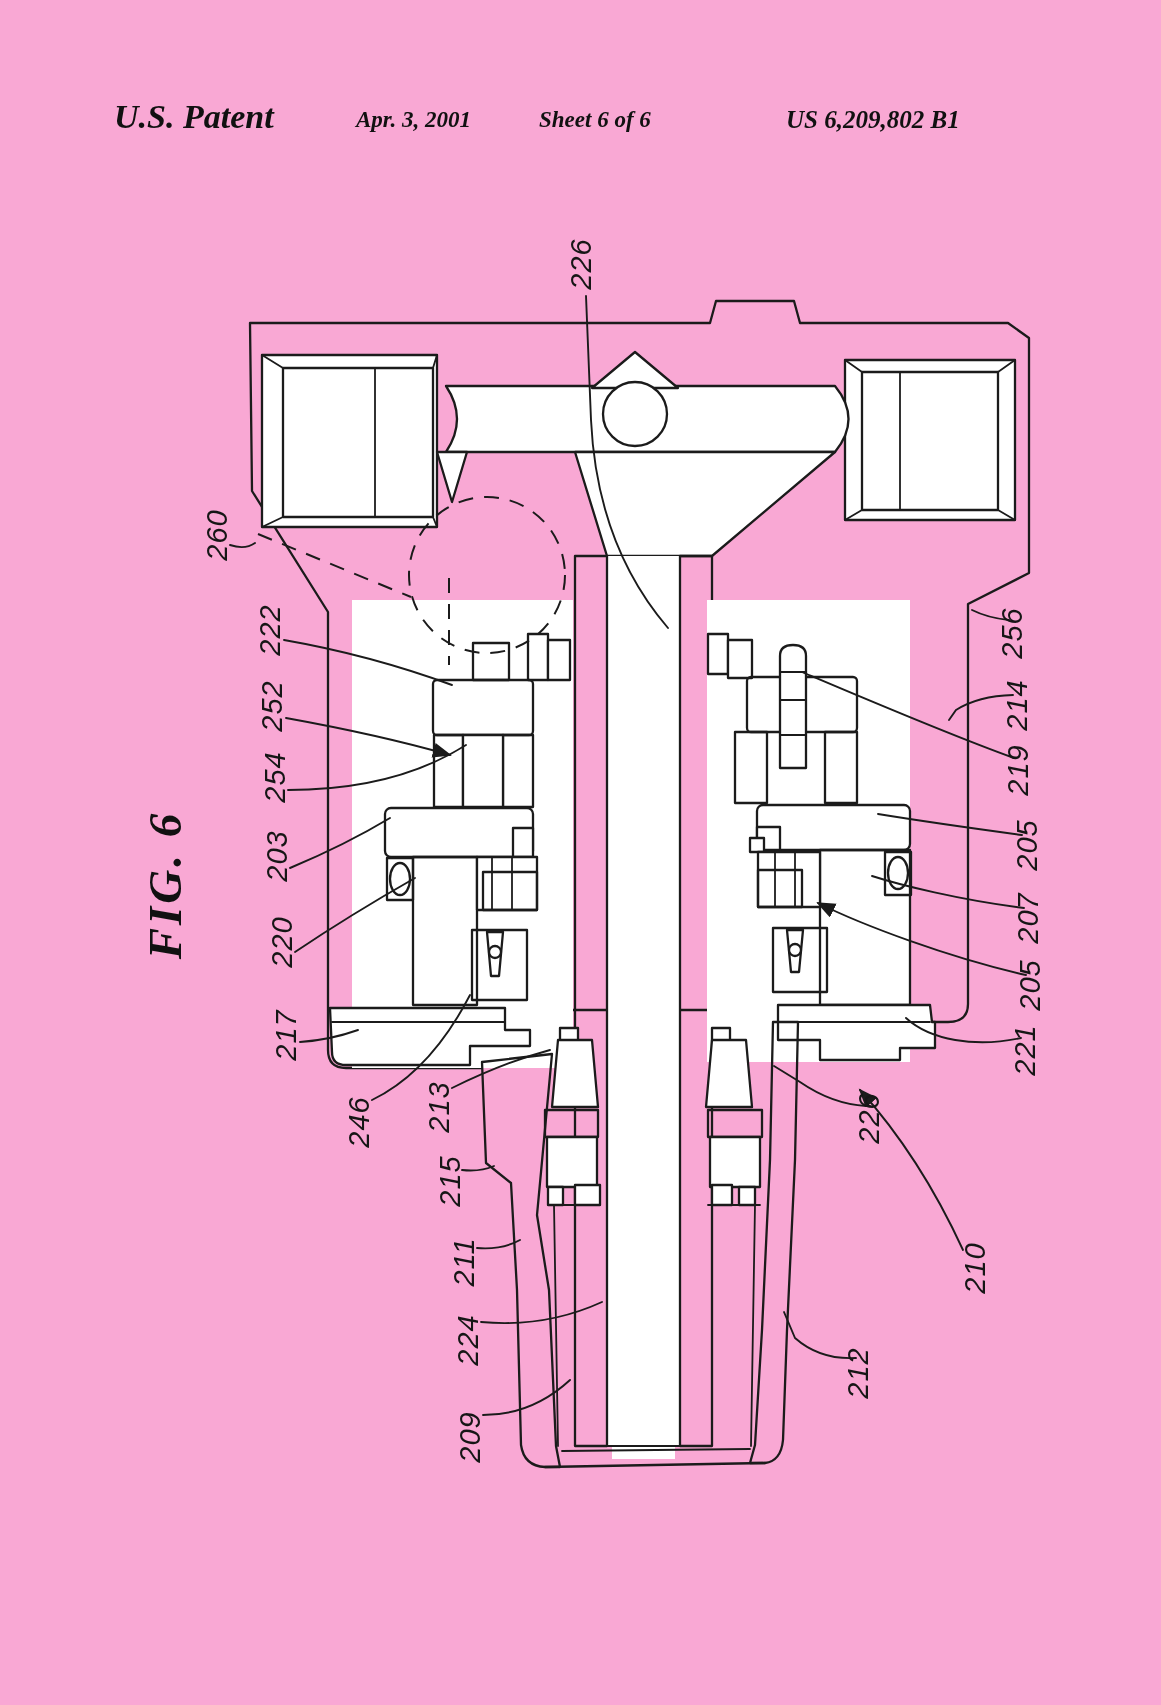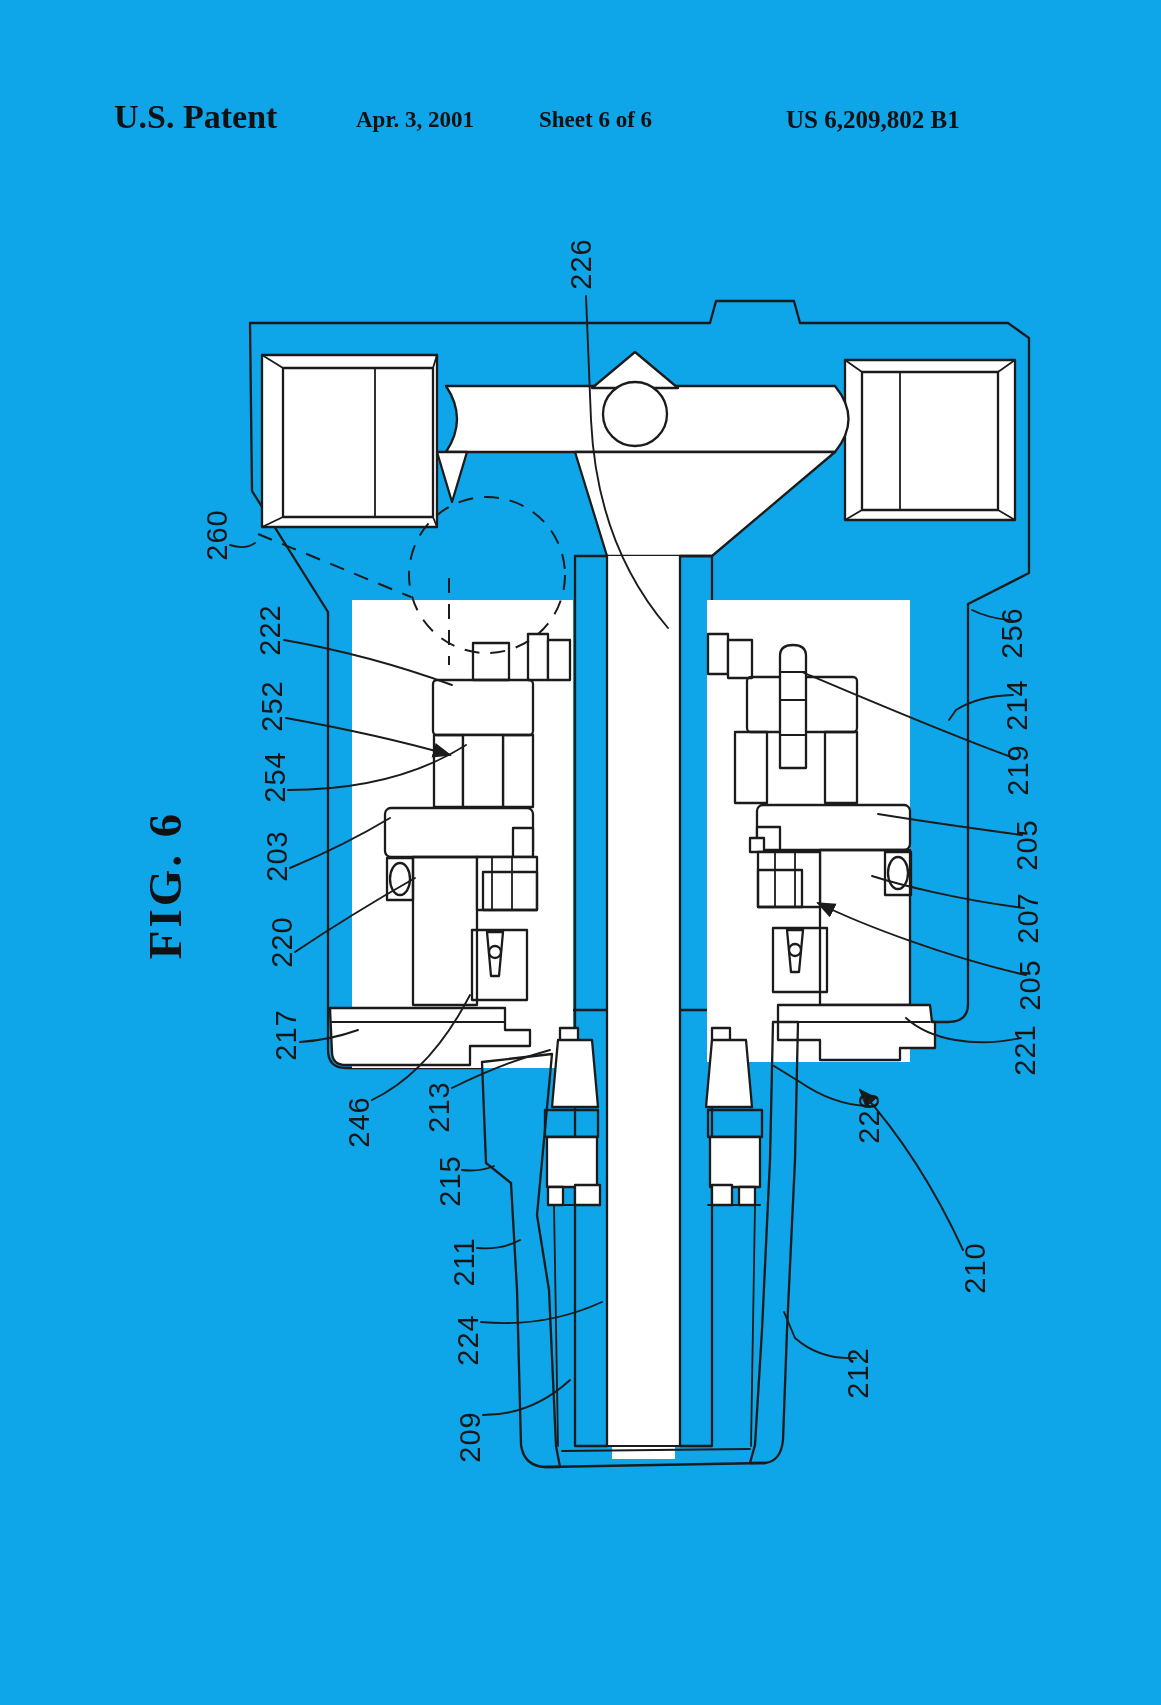--- a/index.html
+++ b/index.html
@@ -1,21 +1,22 @@
 <!DOCTYPE html>
 <html><head>
 <meta charset="utf-8">
 <style>
   html,body{margin:0;padding:0;background:#e8e8e8;}
   .page{
     position:relative;
     width:1161px;height:1705px;
-    background:#0ea5e9;
+    background:#f9a8d4;
     font-family:"Liberation Serif", serif;
     overflow:hidden;
+    font-style:italic;
   }
   svg{position:absolute;left:0;top:0;}
   .hdr{fill:#111;}
   .ref{font-family:"Liberation Sans", sans-serif;font-size:29px;letter-spacing:1px;fill:#161616;}
   .fig{font-family:"Liberation Serif", serif;font-size:47px;font-weight:600;letter-spacing:3px;fill:#111;}
   .ol{fill:none;stroke:#1b1b1b;stroke-width:2.3;stroke-linejoin:round;stroke-linecap:round;}
   .olw{fill:#ffffff;stroke:#1b1b1b;stroke-width:2.3;stroke-linejoin:round;}
   .thin{fill:none;stroke:#1b1b1b;stroke-width:1.8;stroke-linecap:round;}
   .dash{fill:none;stroke:#1b1b1b;stroke-width:2;stroke-dasharray:15 11;}
   .leader{fill:none;stroke:#1b1b1b;stroke-width:1.9;stroke-linecap:round;}

